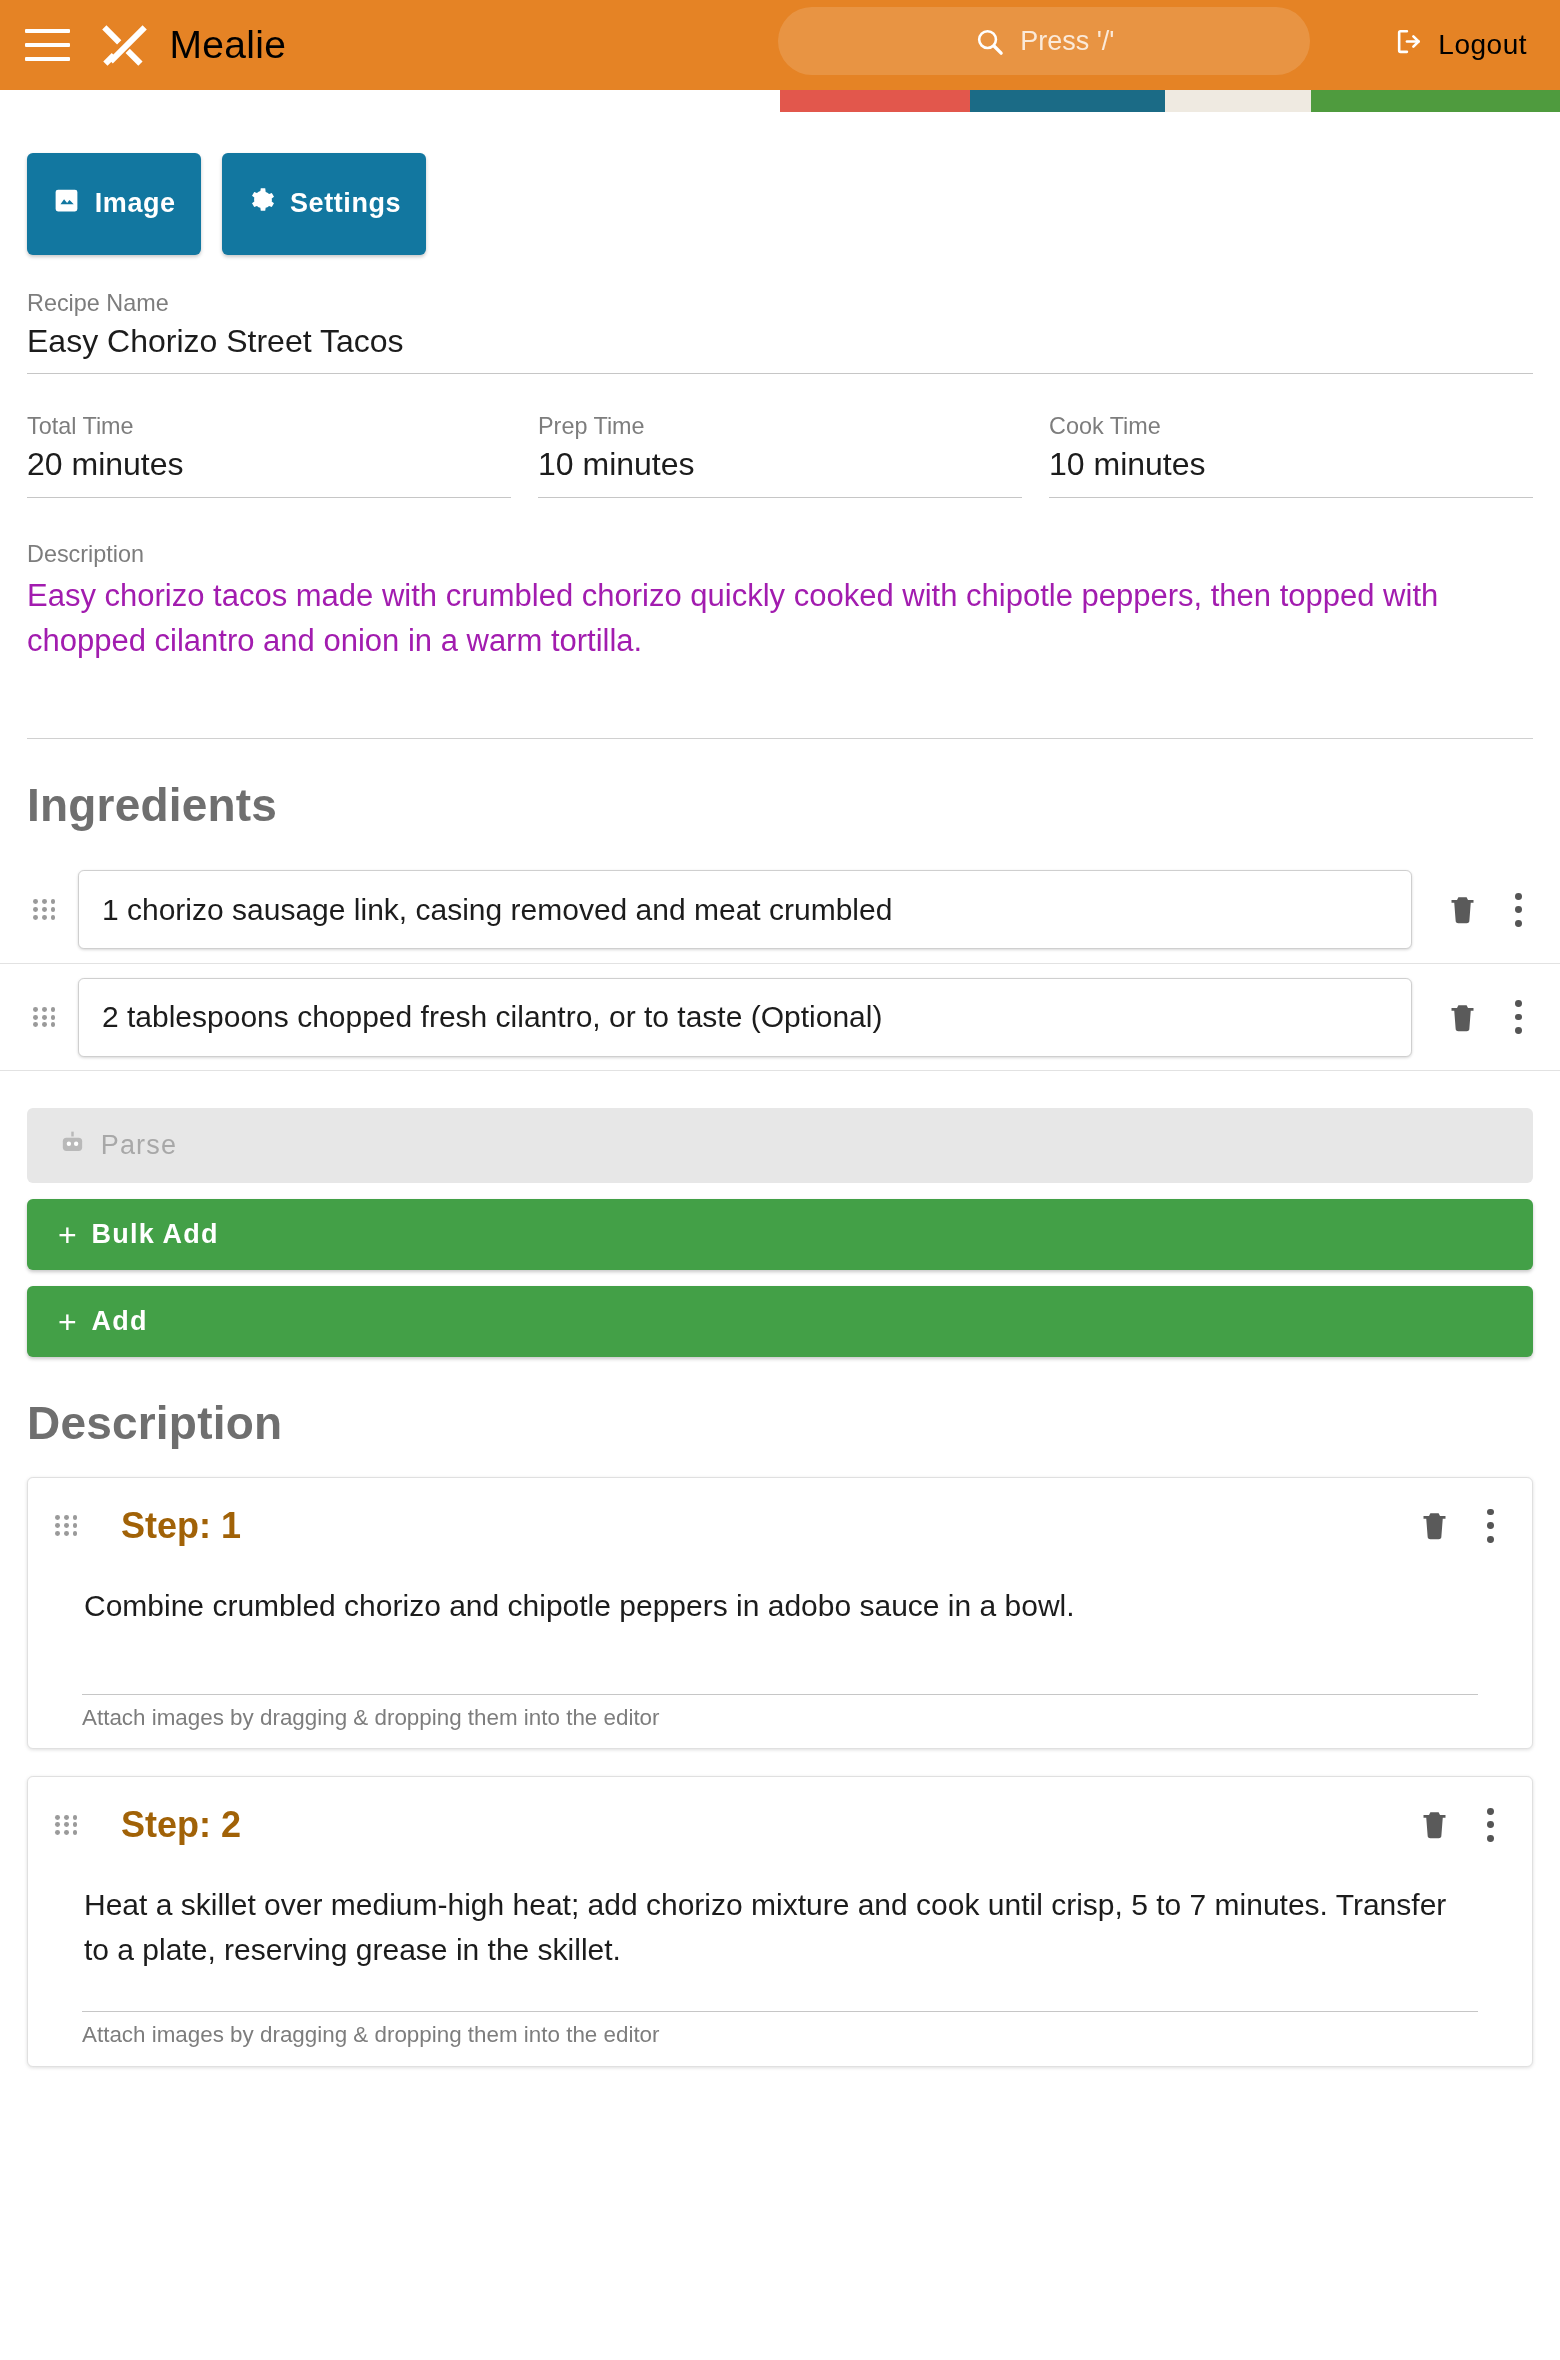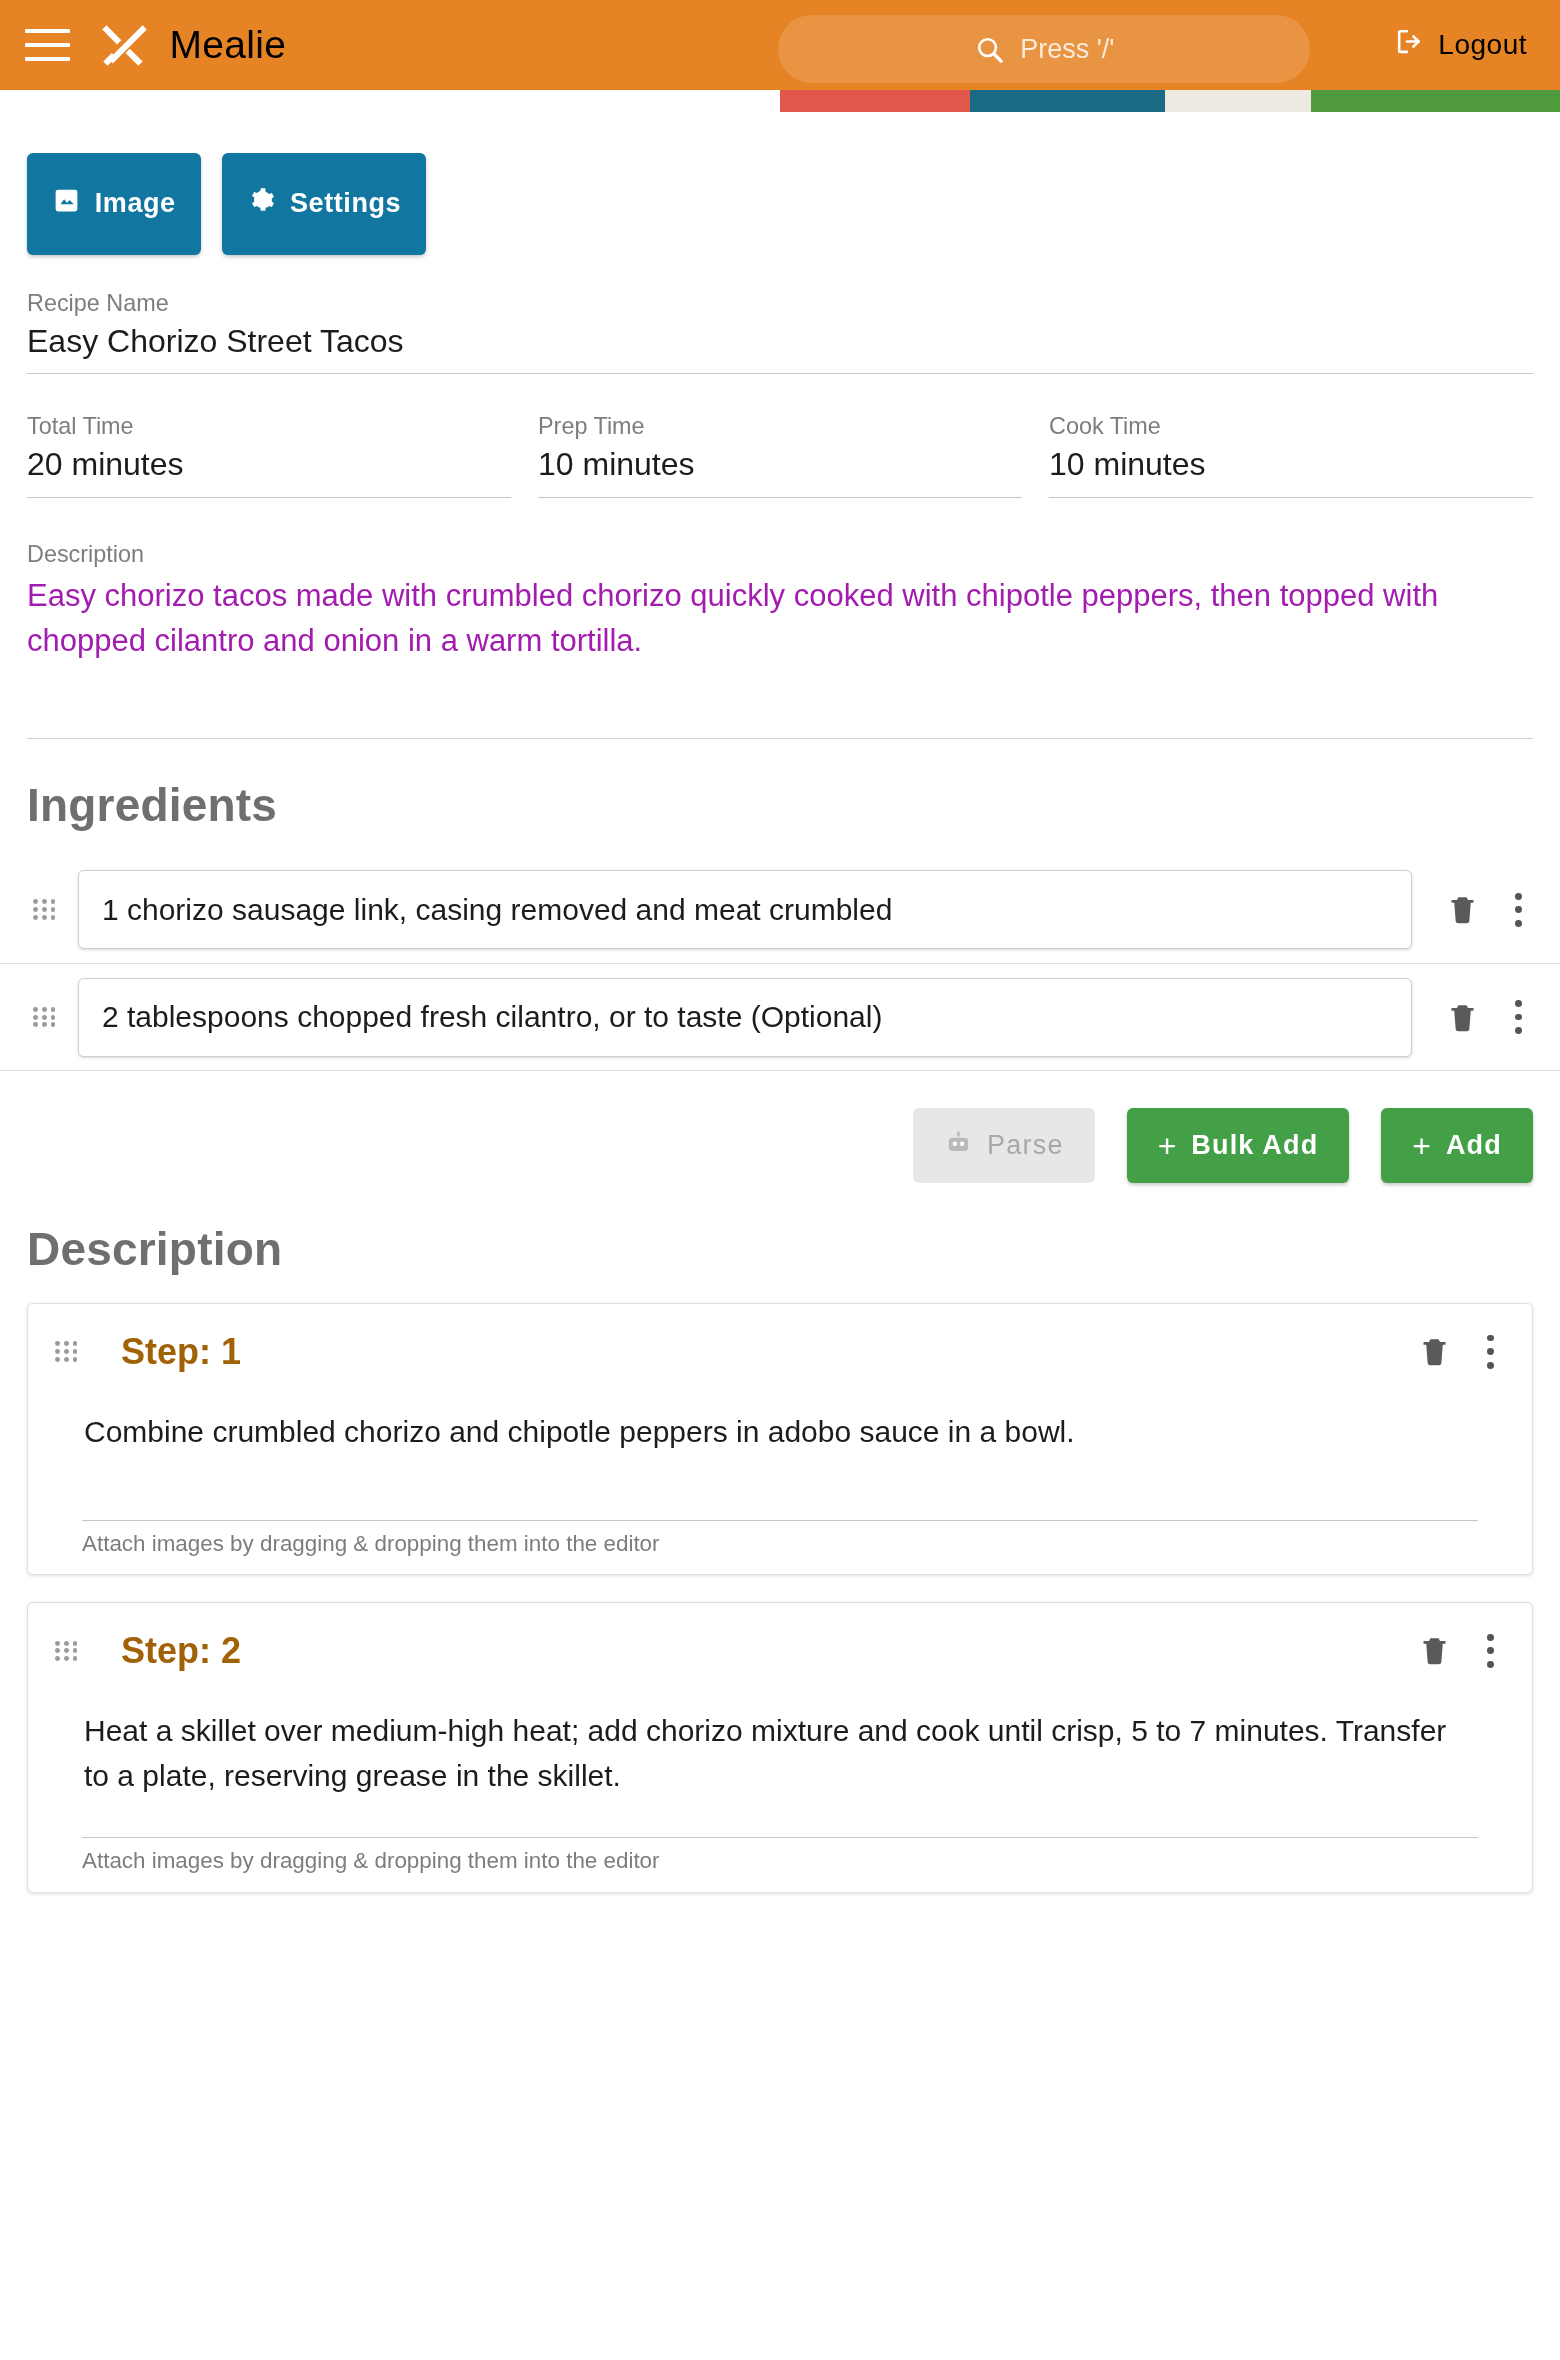--- a/index.html
+++ b/index.html
@@ -25,21 +25,21 @@
     display: flex; flex-direction: column; justify-content: space-between;
     margin-right: 29px;
     cursor: pointer;
   }
   .hamburger span { display: block; height: 4.9px; background: #fff; border-radius: 1px; }
   .brand-logo { margin-right: 19.5px; display: flex; align-items: center; }
   .brand-title {
     color: #000000; font-size: 39px; font-weight: 400; letter-spacing: 0.3px;
   }
   .searchbox {
-    position: absolute; left: 778px; top: 15px;
+    position: absolute; left: 778px; top: 7px;
     width: 532px; height: 68px;
     background: rgba(255,255,255,0.14);
     border-radius: 34px;
     display: flex; align-items: center; justify-content: center;
     gap: 15.6px;
     cursor: text;
   }
   .searchbox .sicon { display:flex; align-items:center; }
   .search-text { color: rgba(255,255,255,0.80); font-size: 27px; }
   .logout {
@@ -131,22 +131,23 @@
     box-shadow: 0 1px 2.9px rgba(0,0,0,.16);
     font-size: 30px; color: #1c1c1c;
     padding: 21.5px 23.4px;
     margin-right: 23.4px;
   }
   .icon-btn { cursor: pointer; padding: 5.9px 9.8px; display:flex; align-items:center; }
   .kebab { width: 29px; display: flex; flex-direction: column; align-items: center; gap: 6.8px; cursor: pointer; margin-left: 15.6px;}
   .kebab i { width: 6.8px; height: 6.8px; background: #555; border-radius: 50%; display: block; }
 
   .ing-actions {
-    display: flex; justify-content: flex-end; gap: 32px;
+    display: flex; justify-content: flex-end; gap: 16px;
     padding: 37px 27px 0 27px;
+    flex-direction: column;
   }
   .btn-parse {
     display: inline-flex; align-items: center; gap: 13.7px;
     background: #e7e7e7; color: #a8a8a8;
     border: none; border-radius: 5.9px;
     font-size: 27px; letter-spacing: 1.2px;
     padding: 19.5px 31px; cursor: not-allowed;
     font-family: "Liberation Sans", sans-serif;
   }
   .btn-green {

